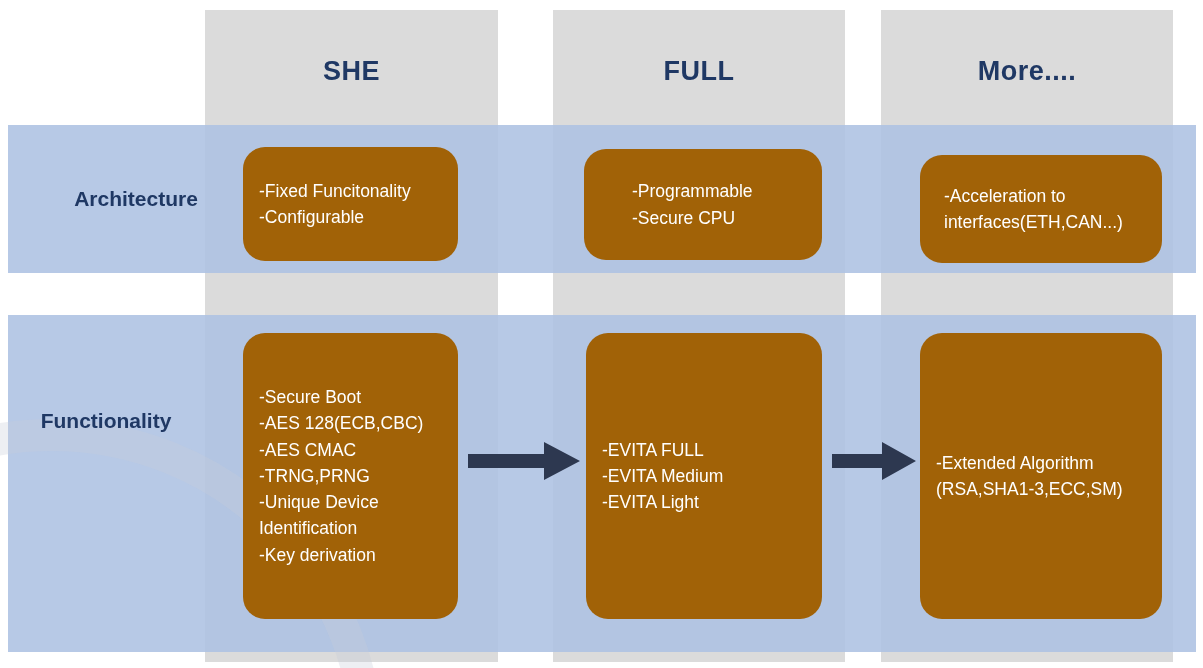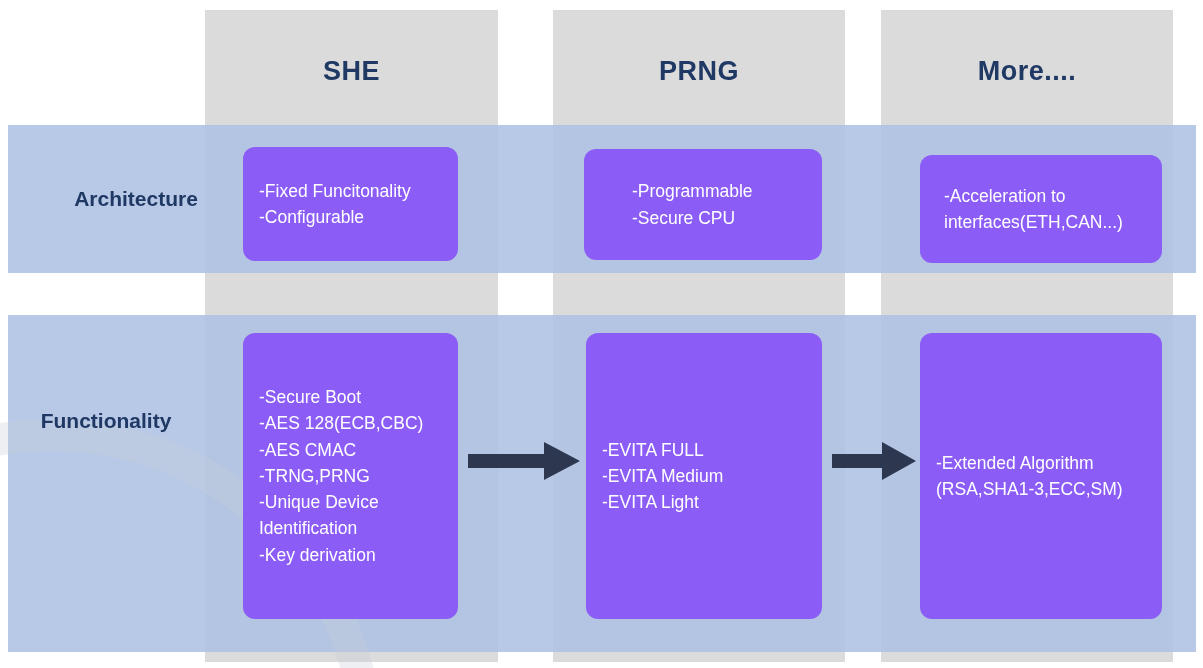--- a/index.html
+++ b/index.html
@@ -63,22 +63,22 @@
     font-size: 21px;
     font-weight: bold;
     color: #1F3864;
   }
   #label-architecture  { top: 125px; height: 148px; padding-left: 30px; }
   #label-functionality { top: 301px; height: 240px; }
 
   
   .cell-box {
     position: absolute;
-    background: #8b5cf6;
-    border-radius: 12px;
+    background: #a16207;
+    border-radius: 22px;
     color: #ffffff;
     display: flex;
     align-items: center;
     box-sizing: border-box;
     padding: 10px 12px 10px 16px;
   }
   .cell-box .cell-text {
     white-space: pre-line;
     font-size: 17.5px;
     line-height: 1.5;
@@ -120,21 +120,21 @@
   <div class="col-band" id="band-she"></div>
   <div class="col-band" id="band-evita"></div>
   <div class="col-band" id="band-more"></div>
 
   <div class="row-band" id="row-architecture-band"></div>
   <div class="row-band" id="row-functionality-band"></div>
 
   <div class="watermark"></div>
 
   <div class="col-header" id="header-she">SHE</div>
-  <div class="col-header" id="header-evita">PRNG</div>
+  <div class="col-header" id="header-evita">FULL</div>
   <div class="col-header" id="header-more">More....</div>
 
   <div class="row-label" id="label-architecture">Architecture</div>
   <div class="row-label" id="label-functionality">Functionality</div>
 
   <div class="cell-box" id="cell-arch-she">
     <span class="cell-text">-Fixed Funcitonality
 -Configurable</span>
   </div>
   <div class="cell-box" id="cell-arch-evita">

